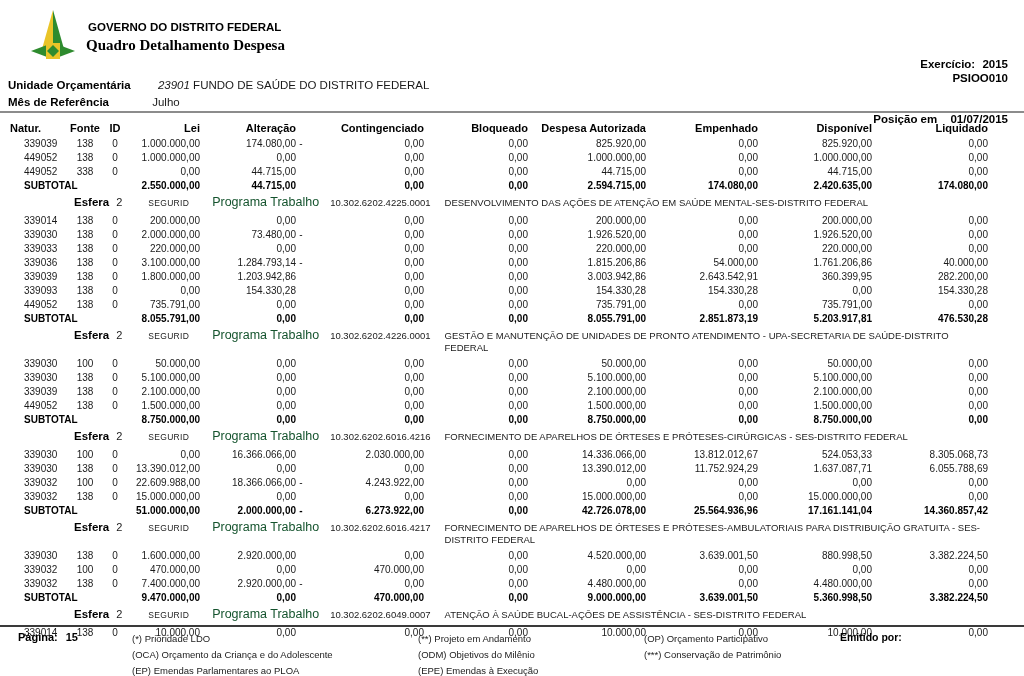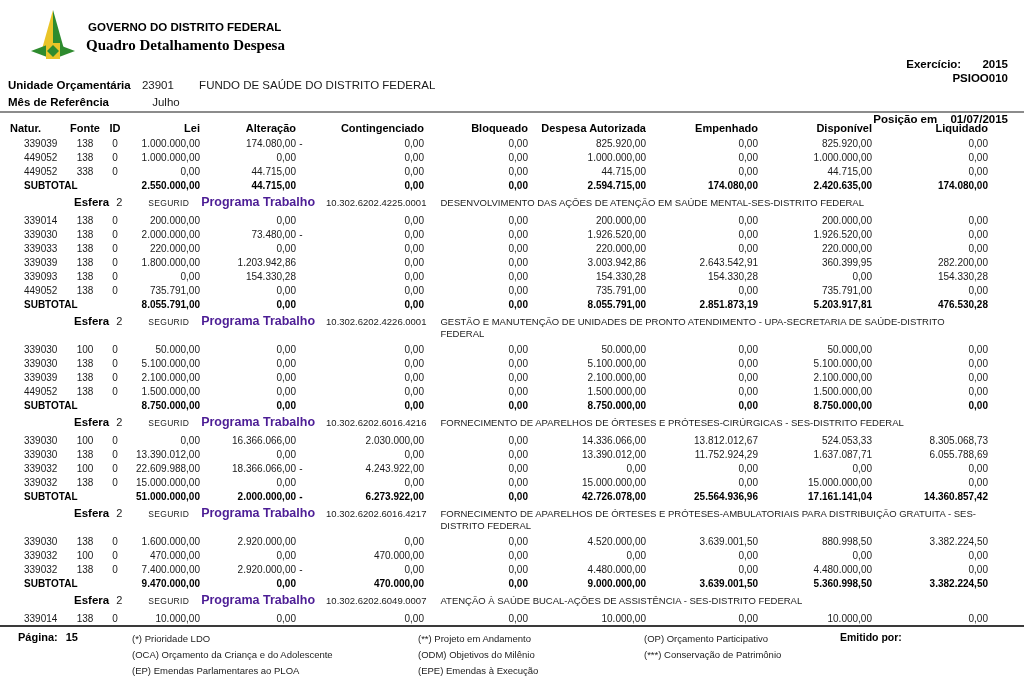--- a/index.html
+++ b/index.html
@@ -9,26 +9,26 @@
     background: #ffffff;
     color: #1a1a1a;
     position: relative;
     overflow: hidden;
   }
   .page-header { position: relative; height: 116px; }
   .brand-logo { position: absolute; left: 30px; top: 9px; }
   .gov-name { position: absolute; left: 88px; top: 21px; font-size: 11.5px; font-weight: bold; color: #000; }
   .doc-title { position: absolute; left: 86px; top: 37px; font-family: "Liberation Serif", "DejaVu Serif", serif; font-size: 15px; font-weight: bold; color: #000; }
   .exercicio { position: absolute; right: 16px; top: 58px; font-size: 11.5px; font-weight: bold; color: #000; }
-  .exercicio span { margin-left: 18px; }
+  .exercicio span { margin-left: 4px; }
   .report-code { position: absolute; right: 16px; top: 72px; font-size: 11.5px; font-weight: bold; color: #000; }
   .uo-row { position: absolute; left: 8px; top: 79px; font-size: 11.5px; }
   .uo-row .lbl { font-weight: bold; color: #000; }
-  .uo-row .code { margin-left: 8px; }
-  .uo-row .name { margin-left: 22px; }
+  .uo-row .code { margin-left: 24px; font-style: italic; }
+  .uo-row .name { margin-left: 0; }
   .mes-row { position: absolute; left: 8px; top: 96px; font-size: 11.5px; }
   .mes-row .lbl { font-weight: bold; color: #000; }
   .mes-row .val { margin-left: 40px; }
   .posicao { position: absolute; right: 16px; top: 113px; font-size: 11.5px; font-weight: bold; color: #000; }
   .posicao .val { margin-left: 10px; }
   .top-rule { position: absolute; left: 0; top: 111px; width: 1024px; height: 2px; background: #8c8c8c; }
 
   table.qdd { border-collapse: collapse; table-layout: fixed; width: 980px; margin-left: 8px; margin-top: 2px; }
   table.qdd th { font-size: 11px; font-weight: bold; color: #000; height: 18px; vertical-align: bottom; white-space: nowrap; padding-bottom: 2px; }
   th.h-left { text-align: left; padding-left: 2px; }
@@ -41,21 +41,21 @@
   td.num { text-align: right; }
   td.alt { text-align: right; }
   td.alt .dash { display: inline-block; width: 10px; text-align: center; }
   tr.subtotal td { font-weight: bold; color: #000; }
   tr.subtotal td.lbl { text-align: left; padding-left: 16px; font-size: 10px; }
   tr.program-row td { padding-top: 4px; padding-bottom: 3px; height: auto; }
   .esfera { display: flex; align-items: baseline; padding-left: 22px; }
   .esf-label { font-weight: bold; font-size: 11.5px; color: #000; padding-left: 44px; }
   .esf-num { font-size: 11px; margin-left: 7px; }
   .esf-type { font-size: 8.5px; margin-left: 26px; letter-spacing: 0.3px; color: #222; }
-  .esf-prog { font-weight: bold; font-size: 12.5px; margin-left: 12px; color: #4c1d95; }
+  .esf-prog { font-weight: normal; font-size: 12.5px; margin-left: 23px; color: #14532d; }
   .esf-code { font-size: 9.5px; margin-left: 11px; }
   .esf-name { font-size: 9.5px; margin-left: 14px; flex: 1; max-width: 600px; white-space: normal; line-height: 11.5px; }
 
   .footer { position: absolute; left: 0; top: 625px; width: 1024px; }
   .footer-rule { width: 1024px; height: 2px; background: #3a3a3a; }
   .footer-body { display: flex; padding-top: 4px; font-size: 9.5px; }
   .page-ind { width: 132px; padding-left: 10px; font-size: 11px; font-weight: bold; color: #000; }
   .page-ind span { margin-left: 8px; }
   .legend-col { line-height: 16px; }
   .legend-col.c1 { width: 286px; }
@@ -225,20 +225,33 @@
         <td class="num">220.000,00</td>
         <td class="alt"><span>0,00</span><span class="dash"></span></td>
         <td class="num">0,00</td>
         <td class="num">0,00</td>
         <td class="num">220.000,00</td>
         <td class="num">0,00</td>
         <td class="num">220.000,00</td>
         <td class="num">0,00</td>
       </tr>
       <tr>
+        <td class="natur">339036</td>
+        <td class="ctr">138</td>
+        <td class="ctr">0</td>
+        <td class="num">3.100.000,00</td>
+        <td class="alt"><span>1.284.793,14</span><span class="dash">-</span></td>
+        <td class="num">0,00</td>
+        <td class="num">0,00</td>
+        <td class="num">1.815.206,86</td>
+        <td class="num">54.000,00</td>
+        <td class="num">1.761.206,86</td>
+        <td class="num">40.000,00</td>
+      </tr>
+      <tr>
         <td class="natur">339039</td>
         <td class="ctr">138</td>
         <td class="ctr">0</td>
         <td class="num">1.800.000,00</td>
         <td class="alt"><span>1.203.942,86</span><span class="dash"></span></td>
         <td class="num">0,00</td>
         <td class="num">0,00</td>
         <td class="num">3.003.942,86</td>
         <td class="num">2.643.542,91</td>
         <td class="num">360.399,95</td>

